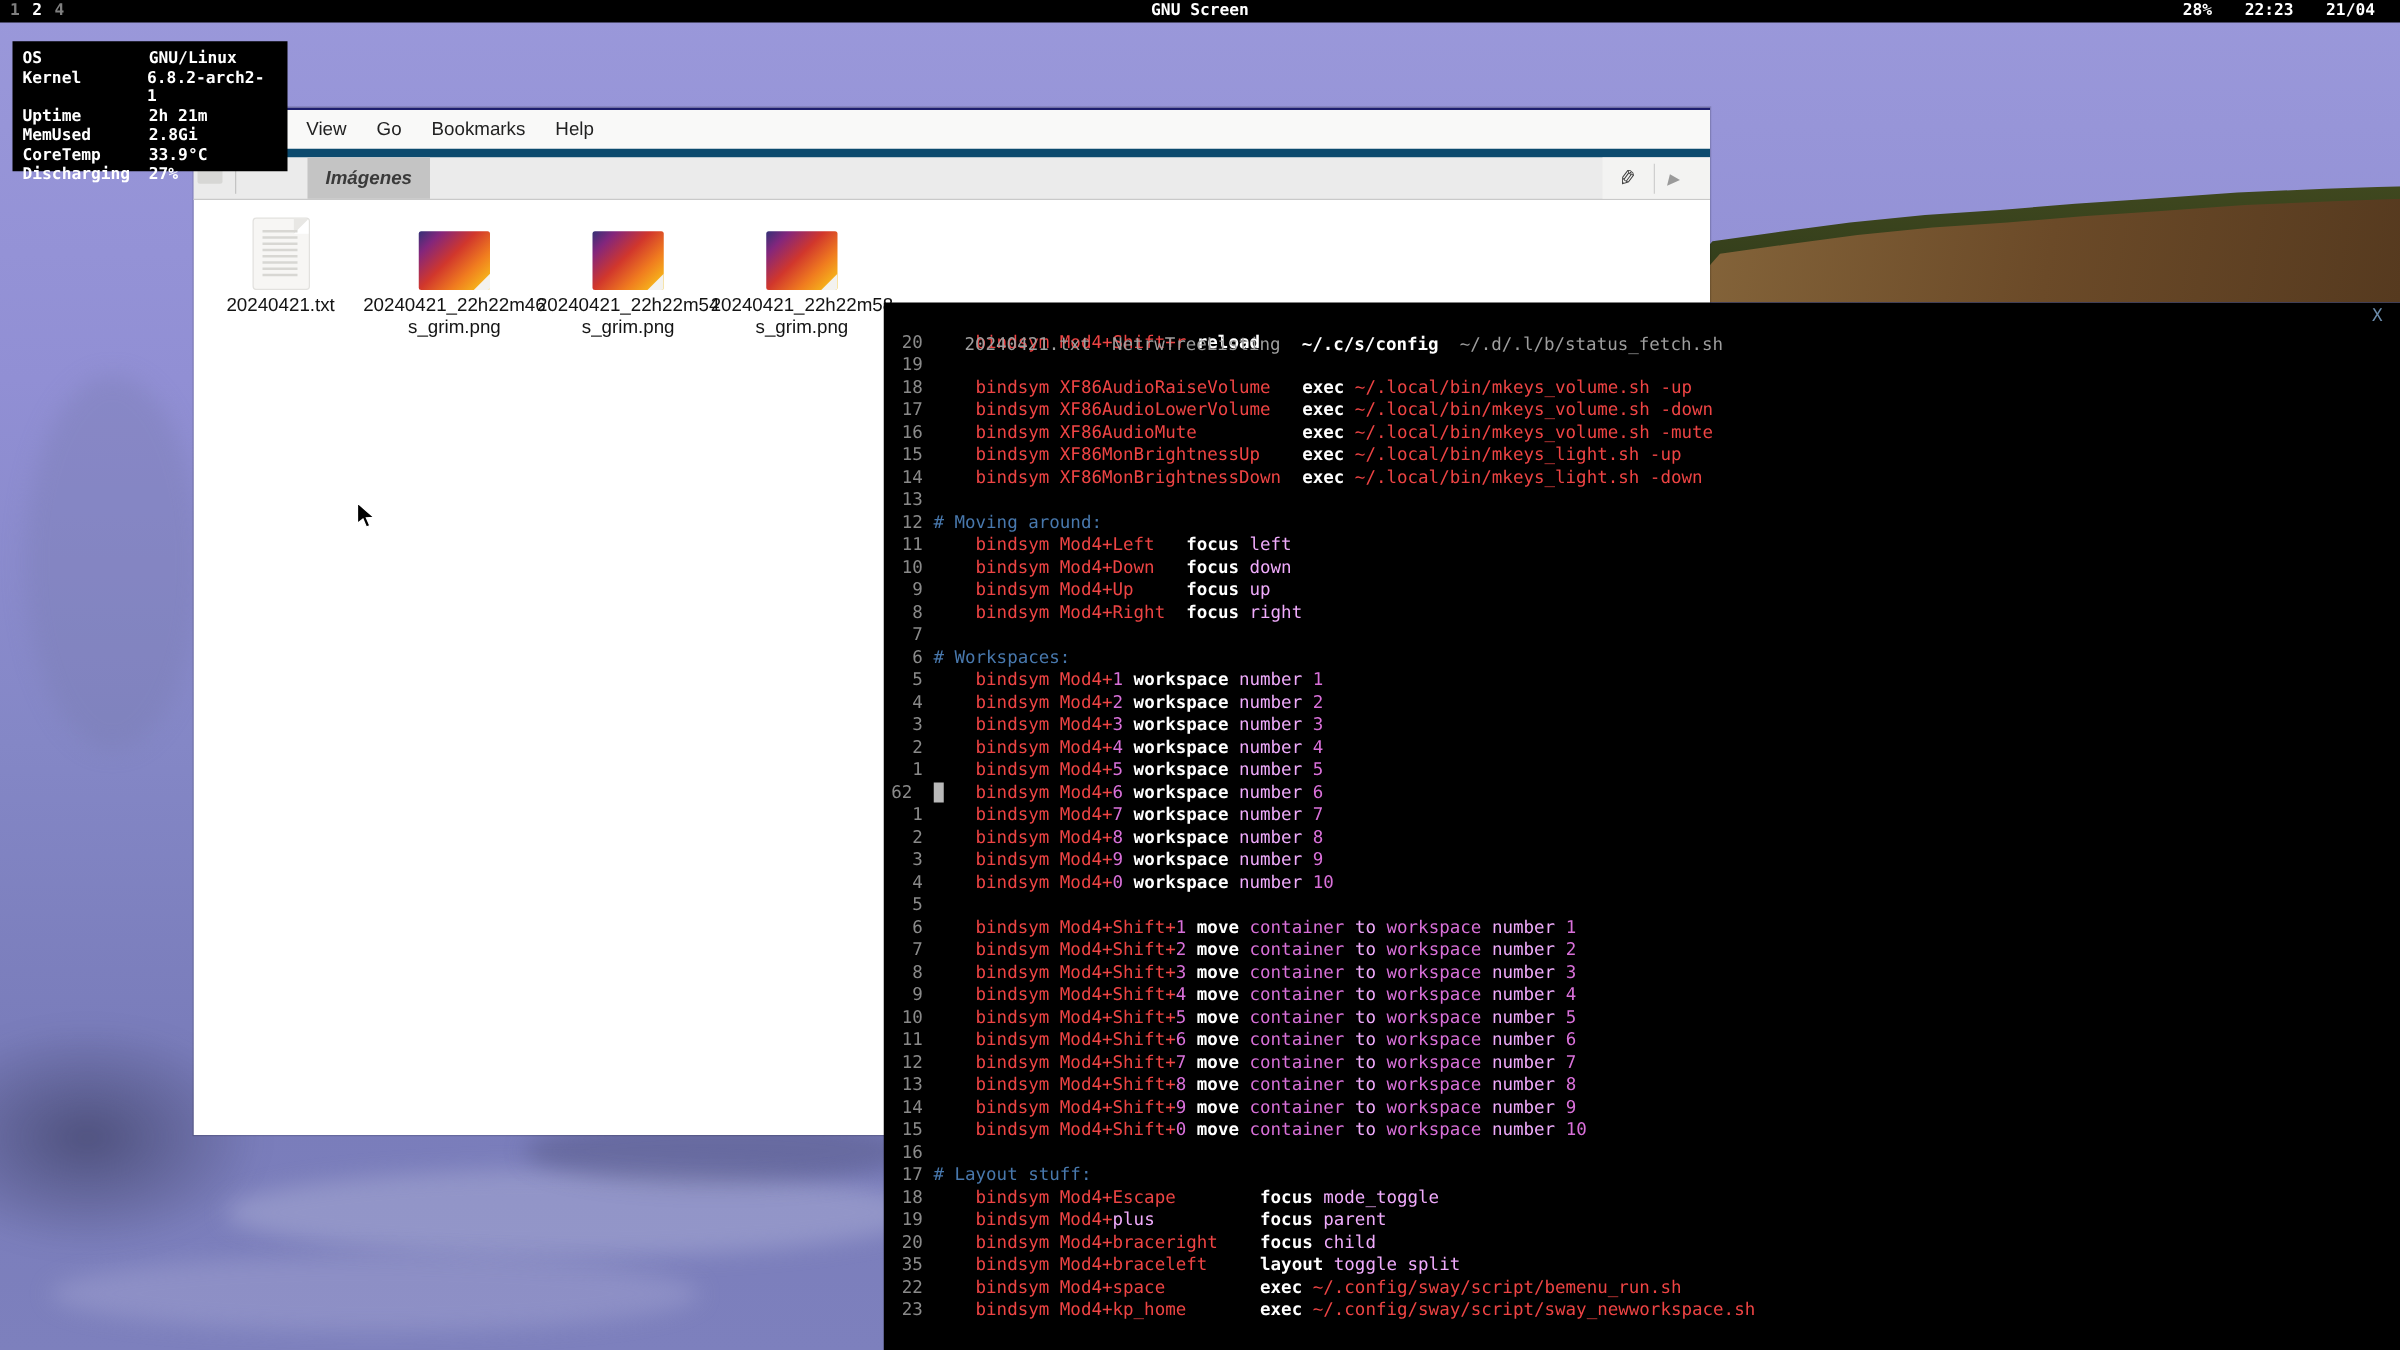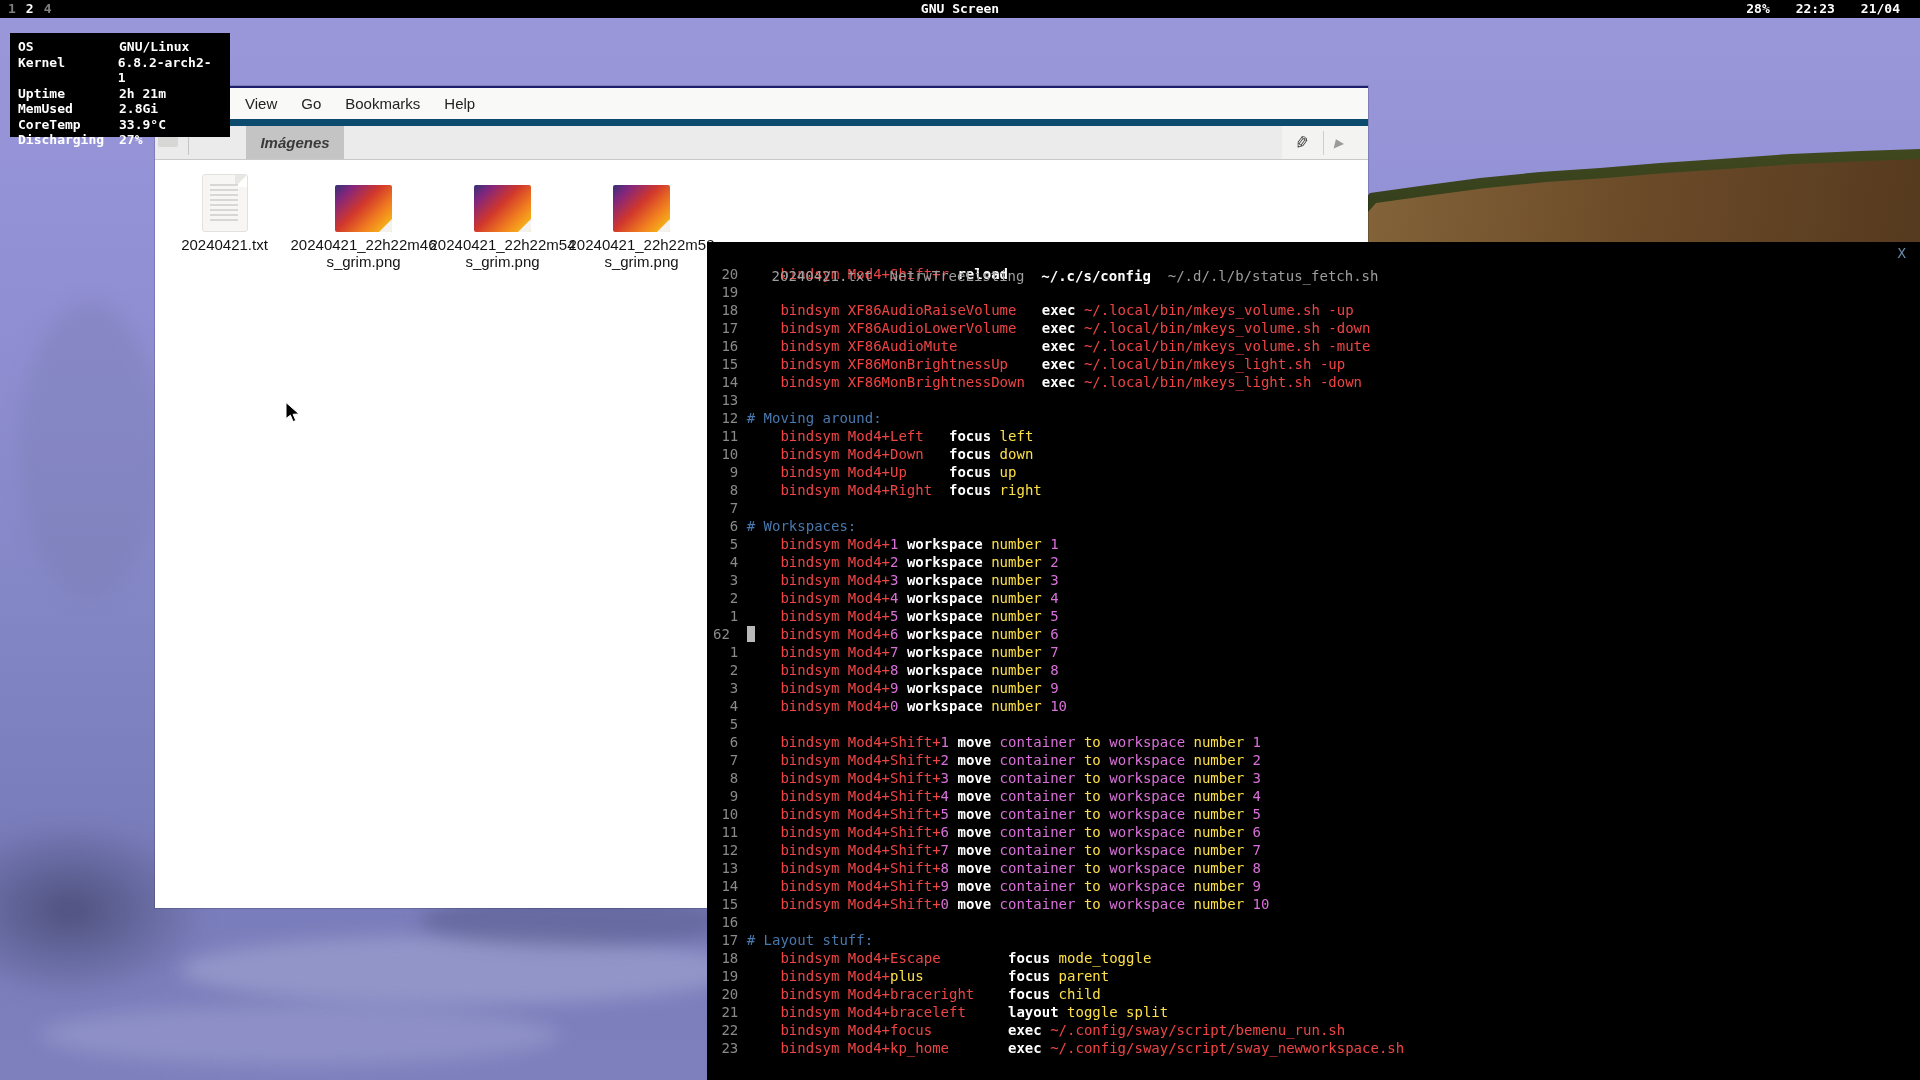--- a/index.html
+++ b/index.html
@@ -76,21 +76,21 @@
     z-index:20;box-sizing:border-box;font:14px/18px "DejaVu Sans Mono",monospace;color:#e4e4e4;}
   .t-tabline{height:23px;line-height:23px;white-space:pre;padding-left:14px;position:relative;}
   .t-tab{color:#9e9e9e;}
   .t-tab.active{color:#fff;font-weight:bold;}
   .t-close{position:absolute;right:14px;top:0;color:#6c8cab;}
   .t-lines{padding-left:6px;}
   .t-row{height:18px;white-space:pre;}
   .t-ln{color:#8a8a8a;}
   .t-n{color:#ef4444;margin-top:12px;}
   .t-b{color:#ffffff;font-weight:bold;}
-  .t-g{color:#fde047;}
+  .t-g{color:#f0abfc;}
   .t-m{color:#d970d9;}
   .t-c{color:#4878ad;}
   .t-cur{background:#b9b9b9;color:#000;}
   .t-status{position:absolute;left:0;right:0;bottom:0;height:22px;line-height:22px;
     white-space:pre;padding-left:6px;}
 
   
   .cursor{position:absolute;left:285px;top:402px;z-index:50;}
 </style>
 </head>
@@ -207,22 +207,22 @@
         <div class="t-row"><span class="t-ln"> 11 </span><span class="t-n">    bindsym Mod4+Shift+</span><span class="t-m">6</span><span class="t-b"> move </span><span class="t-m">container </span><span class="t-g">to </span><span class="t-m">workspace </span><span class="t-g">number </span><span class="t-m">6</span></div>
         <div class="t-row"><span class="t-ln"> 12 </span><span class="t-n">    bindsym Mod4+Shift+</span><span class="t-m">7</span><span class="t-b"> move </span><span class="t-m">container </span><span class="t-g">to </span><span class="t-m">workspace </span><span class="t-g">number </span><span class="t-m">7</span></div>
         <div class="t-row"><span class="t-ln"> 13 </span><span class="t-n">    bindsym Mod4+Shift+</span><span class="t-m">8</span><span class="t-b"> move </span><span class="t-m">container </span><span class="t-g">to </span><span class="t-m">workspace </span><span class="t-g">number </span><span class="t-m">8</span></div>
         <div class="t-row"><span class="t-ln"> 14 </span><span class="t-n">    bindsym Mod4+Shift+</span><span class="t-m">9</span><span class="t-b"> move </span><span class="t-m">container </span><span class="t-g">to </span><span class="t-m">workspace </span><span class="t-g">number </span><span class="t-m">9</span></div>
         <div class="t-row"><span class="t-ln"> 15 </span><span class="t-n">    bindsym Mod4+Shift+</span><span class="t-m">0</span><span class="t-b"> move </span><span class="t-m">container </span><span class="t-g">to </span><span class="t-m">workspace </span><span class="t-g">number </span><span class="t-m">10</span></div>
         <div class="t-row"><span class="t-ln"> 16 </span></div>
         <div class="t-row"><span class="t-ln"> 17 </span><span class="t-c"># Layout stuff:</span></div>
         <div class="t-row"><span class="t-ln"> 18 </span><span class="t-n">    bindsym Mod4+Escape        </span><span class="t-b">focus </span><span class="t-g">mode_toggle</span></div>
         <div class="t-row"><span class="t-ln"> 19 </span><span class="t-n">    bindsym Mod4+</span><span class="t-g">plus</span><span class="t-n">          </span><span class="t-b">focus </span><span class="t-g">parent</span></div>
         <div class="t-row"><span class="t-ln"> 20 </span><span class="t-n">    bindsym Mod4+braceright    </span><span class="t-b">focus </span><span class="t-g">child</span></div>
-        <div class="t-row"><span class="t-ln"> 21 </span><span class="t-n">    bindsym Mod4+braceleft     </span><span class="t-b">layout </span><span class="t-g">toggle split</span></div>
-        <div class="t-row"><span class="t-ln"> 22 </span><span class="t-n">    bindsym Mod4+focus         </span><span class="t-b">exec</span><span class="t-n"> ~/.config/sway/script/bemenu_run.sh</span></div>
+        <div class="t-row"><span class="t-ln"> 35 </span><span class="t-n">    bindsym Mod4+braceleft     </span><span class="t-b">layout </span><span class="t-g">toggle split</span></div>
+        <div class="t-row"><span class="t-ln"> 22 </span><span class="t-n">    bindsym Mod4+space         </span><span class="t-b">exec</span><span class="t-n"> ~/.config/sway/script/bemenu_run.sh</span></div>
         <div class="t-row"><span class="t-ln"> 23 </span><span class="t-n">    bindsym Mod4+kp_home       </span><span class="t-b">exec</span><span class="t-n"> ~/.config/sway/script/sway_newworkspace.sh</span></div>
       </div>
     <div class="t-status">
       
       
       
     </div>
   </div>
 
   <div class="sysinfo" id="sysinfo">

